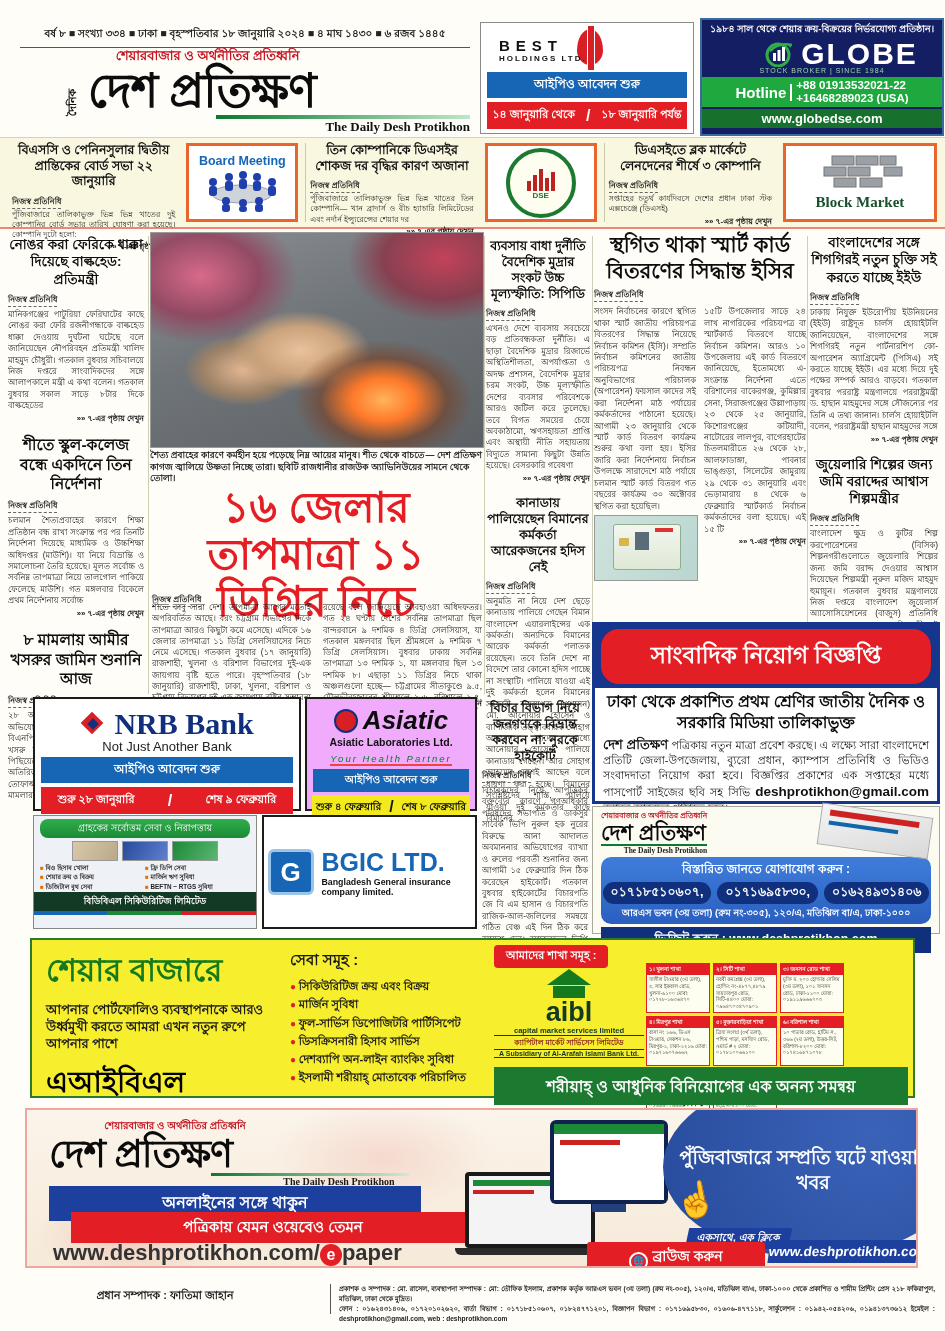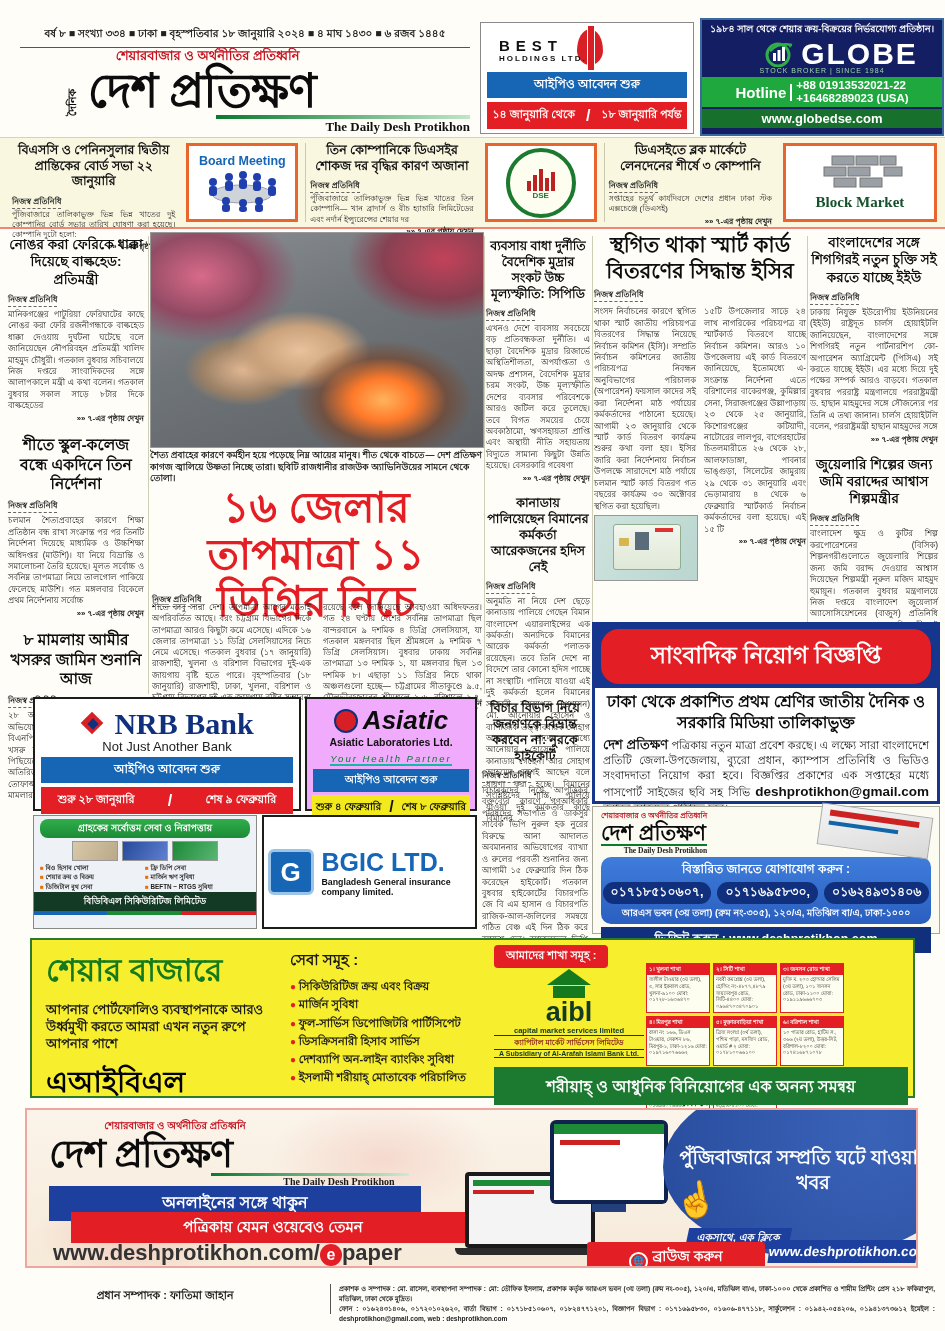--- a/index.html
+++ b/index.html
@@ -112,25 +112,25 @@
   .nrb-mark{width:26px;height:26px;position:relative;}
   .nrb-mark i{position:absolute;left:4px;top:4px;width:16px;height:16px;background:#d81f26;transform:rotate(45deg);}
   .nrb-mark b{position:absolute;left:9px;top:9px;width:8px;height:8px;background:#10307e;transform:rotate(45deg);}
   .nrb-name{font-size:30px;font-weight:bold;color:#10307e;font-family:"Liberation Serif",serif;}
   .nrb-tag{font-size:13px;color:#222;margin-top:-2px;}
   .ad-asia{left:305px;top:697px;width:172px;height:114px;border:2px solid #1c1c1c;background:#f0abfc;box-sizing:border-box;text-align:center;}
   .asia-row{display:flex;align-items:center;justify-content:center;gap:5px;margin-top:6px;}
   .asia-dot{width:20px;height:20px;border-radius:50%;background:#d81f26;border:2px solid #10307e;}
   .asia-name{font-size:26px;font-weight:bold;font-style:italic;color:#0d0d0d;}
   .asia-sub{font-size:10.5px;font-weight:bold;color:#111;}
-  .asia-hp{font-size:9.5px;font-style:italic;letter-spacing:2px;color:#0a7a2e;border-bottom:2px solid #14b8a6;display:inline-block;}
+  .asia-hp{font-size:9.5px;font-style:italic;letter-spacing:2px;color:#0a7a2e;border-bottom:2px solid #ef4444;display:inline-block;}
   .bar-yellow{background:#f2ea1c;color:#111;font-weight:bold;font-size:10px;padding:3px 0;margin:3px 5px 0 5px;display:flex;justify-content:space-around;align-items:center;}
   .court{left:482px;top:700px;width:106px;}
   .ad-bdbl{left:33px;top:815px;width:224px;height:114px;border:1px solid #888;background:#eef1f6;box-sizing:border-box;overflow:hidden;}
-  .bdbl-h{background:linear-gradient(180deg,#2fae4a,#1c8a36);color:#fff;font-size:9.5px;font-weight:bold;text-align:center;border-radius:8px;margin:3px 6px;padding:2px 0;}
+  .bdbl-h{background:linear-gradient(180deg,#2fae4a,#1c8a36);color:#fff;font-size:9.5px;font-weight:normal;text-align:center;border-radius:8px;margin:3px 6px;padding:2px 0;}
   .bdbl-thumbs{display:flex;justify-content:center;gap:4px;margin:2px 0;}
   .bdbl-thumbs i{width:44px;height:18px;display:inline-block;border:1px solid #999;}
   .bdbl-list{display:flex;flex-wrap:wrap;margin:1px 6px;}
   .bdbl-list span{width:50%;font-size:6.3px;font-weight:bold;color:#222;line-height:1.5;}
   .bdbl-list span:before{content:"■ ";color:#e8700a;}
   .bdbl-f{background:#123a24;color:#fff;font-size:9px;font-weight:bold;text-align:center;padding:2px 0;margin-top:1px;}
   .bdbl-strips{height:4px;background:linear-gradient(90deg,#1766b5 33%,#1c8a36 33% 66%,#d81f26 66%);}
   .ad-bgic{left:262px;top:815px;width:215px;height:114px;border:2px solid #1c1c1c;background:#fff;box-sizing:border-box;display:flex;align-items:center;justify-content:center;gap:8px;}
   .bgic-g{width:40px;height:40px;background:#1766b5;border-radius:6px;color:#fff;font-size:26px;font-weight:bold;display:flex;align-items:center;justify-content:center;border:3px solid #9cc3e8;}
   .bgic-name{font-size:25px;font-weight:900;color:#1766b5;}

